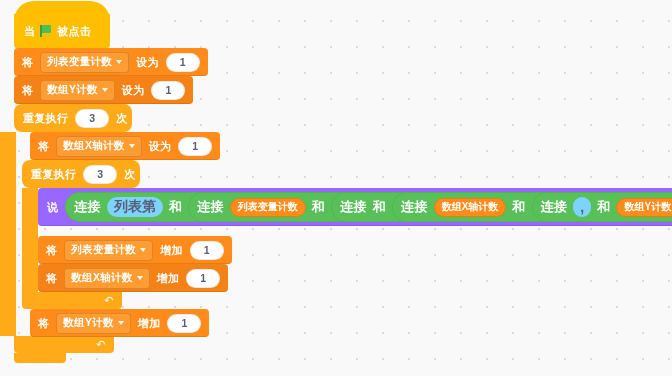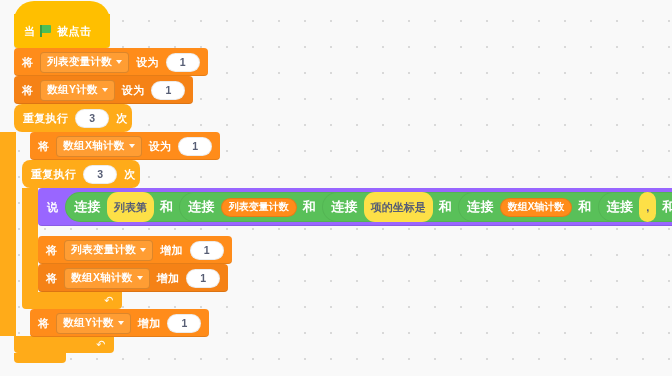--- a/index.html
+++ b/index.html
@@ -82,23 +82,23 @@
   }
 
   
   .join{
     background:#59c059;border-radius:19px;height:30px;
     display:flex;align-items:center;gap:6px;padding:0 9px;
     box-shadow:inset 0 0 0 1px rgba(0,0,0,.06);
   }
   .join .lbl{font-size:13px;}
   .txtpill{
-    background:#fde047;border-radius:11px;height:30px;
+    background:#7dd3fc;border-radius:11px;height:20px;
     display:flex;align-items:center;justify-content:center;padding:0 7px;
-    color:#575e75;font-size:11px;font-weight:bold;white-space:nowrap;
+    color:#575e75;font-size:14px;font-weight:bold;white-space:nowrap;
   }
   .varpill{
     background:#ff8c1a;border-radius:11px;height:19px;
     display:flex;align-items:center;justify-content:center;padding:0 8px;
     color:#fff;font-size:10px;font-weight:bold;white-space:nowrap;
     box-shadow:inset 0 0 0 1px rgba(0,0,0,.10);
   }
 </style>
 </head>
 <body>
@@ -173,21 +173,20 @@
       <span class="txtpill">列表第</span>
       <span class="lbl">和</span>
 
       <span class="join">
         <span class="lbl">连接</span>
         <span class="varpill">列表变量计数</span>
         <span class="lbl">和</span>
 
         <span class="join">
           <span class="lbl">连接</span>
-          <span class="txtpill">项的坐标是</span>
           <span class="lbl">和</span>
 
           <span class="join">
             <span class="lbl">连接</span>
             <span class="varpill">数组X轴计数</span>
             <span class="lbl">和</span>
 
             <span class="join">
               <span class="lbl">连接</span>
               <span class="txtpill">,</span>

